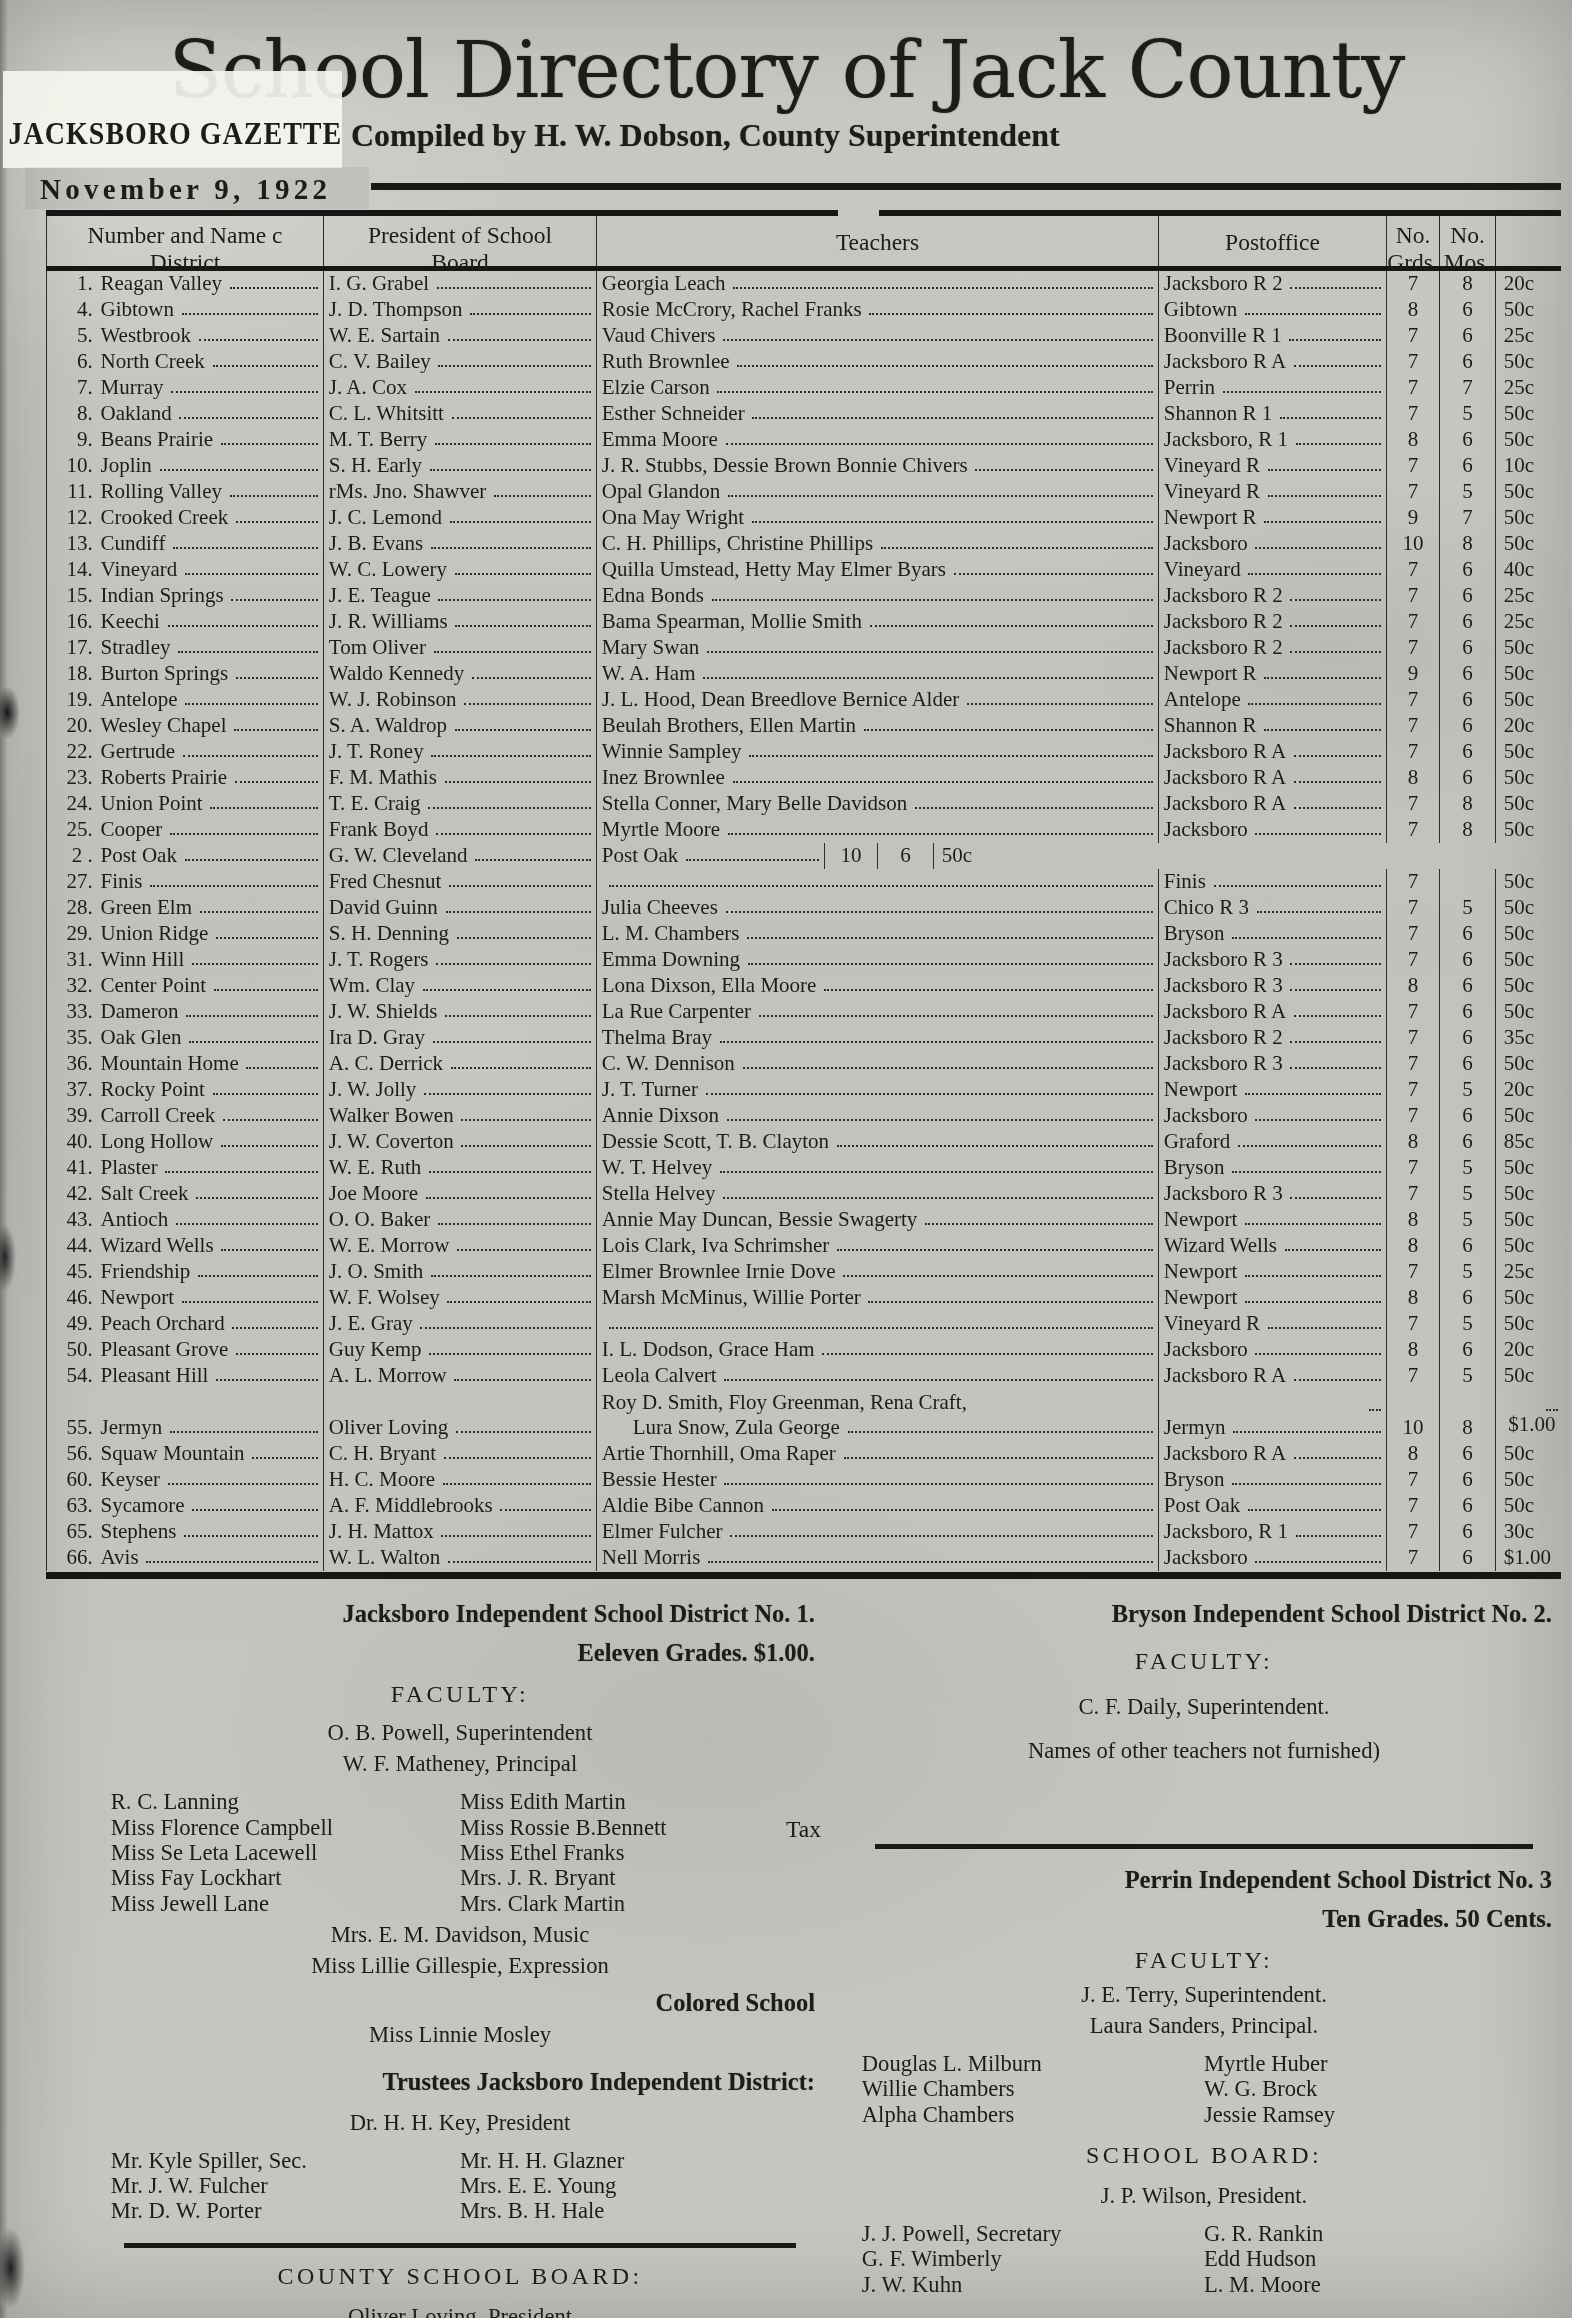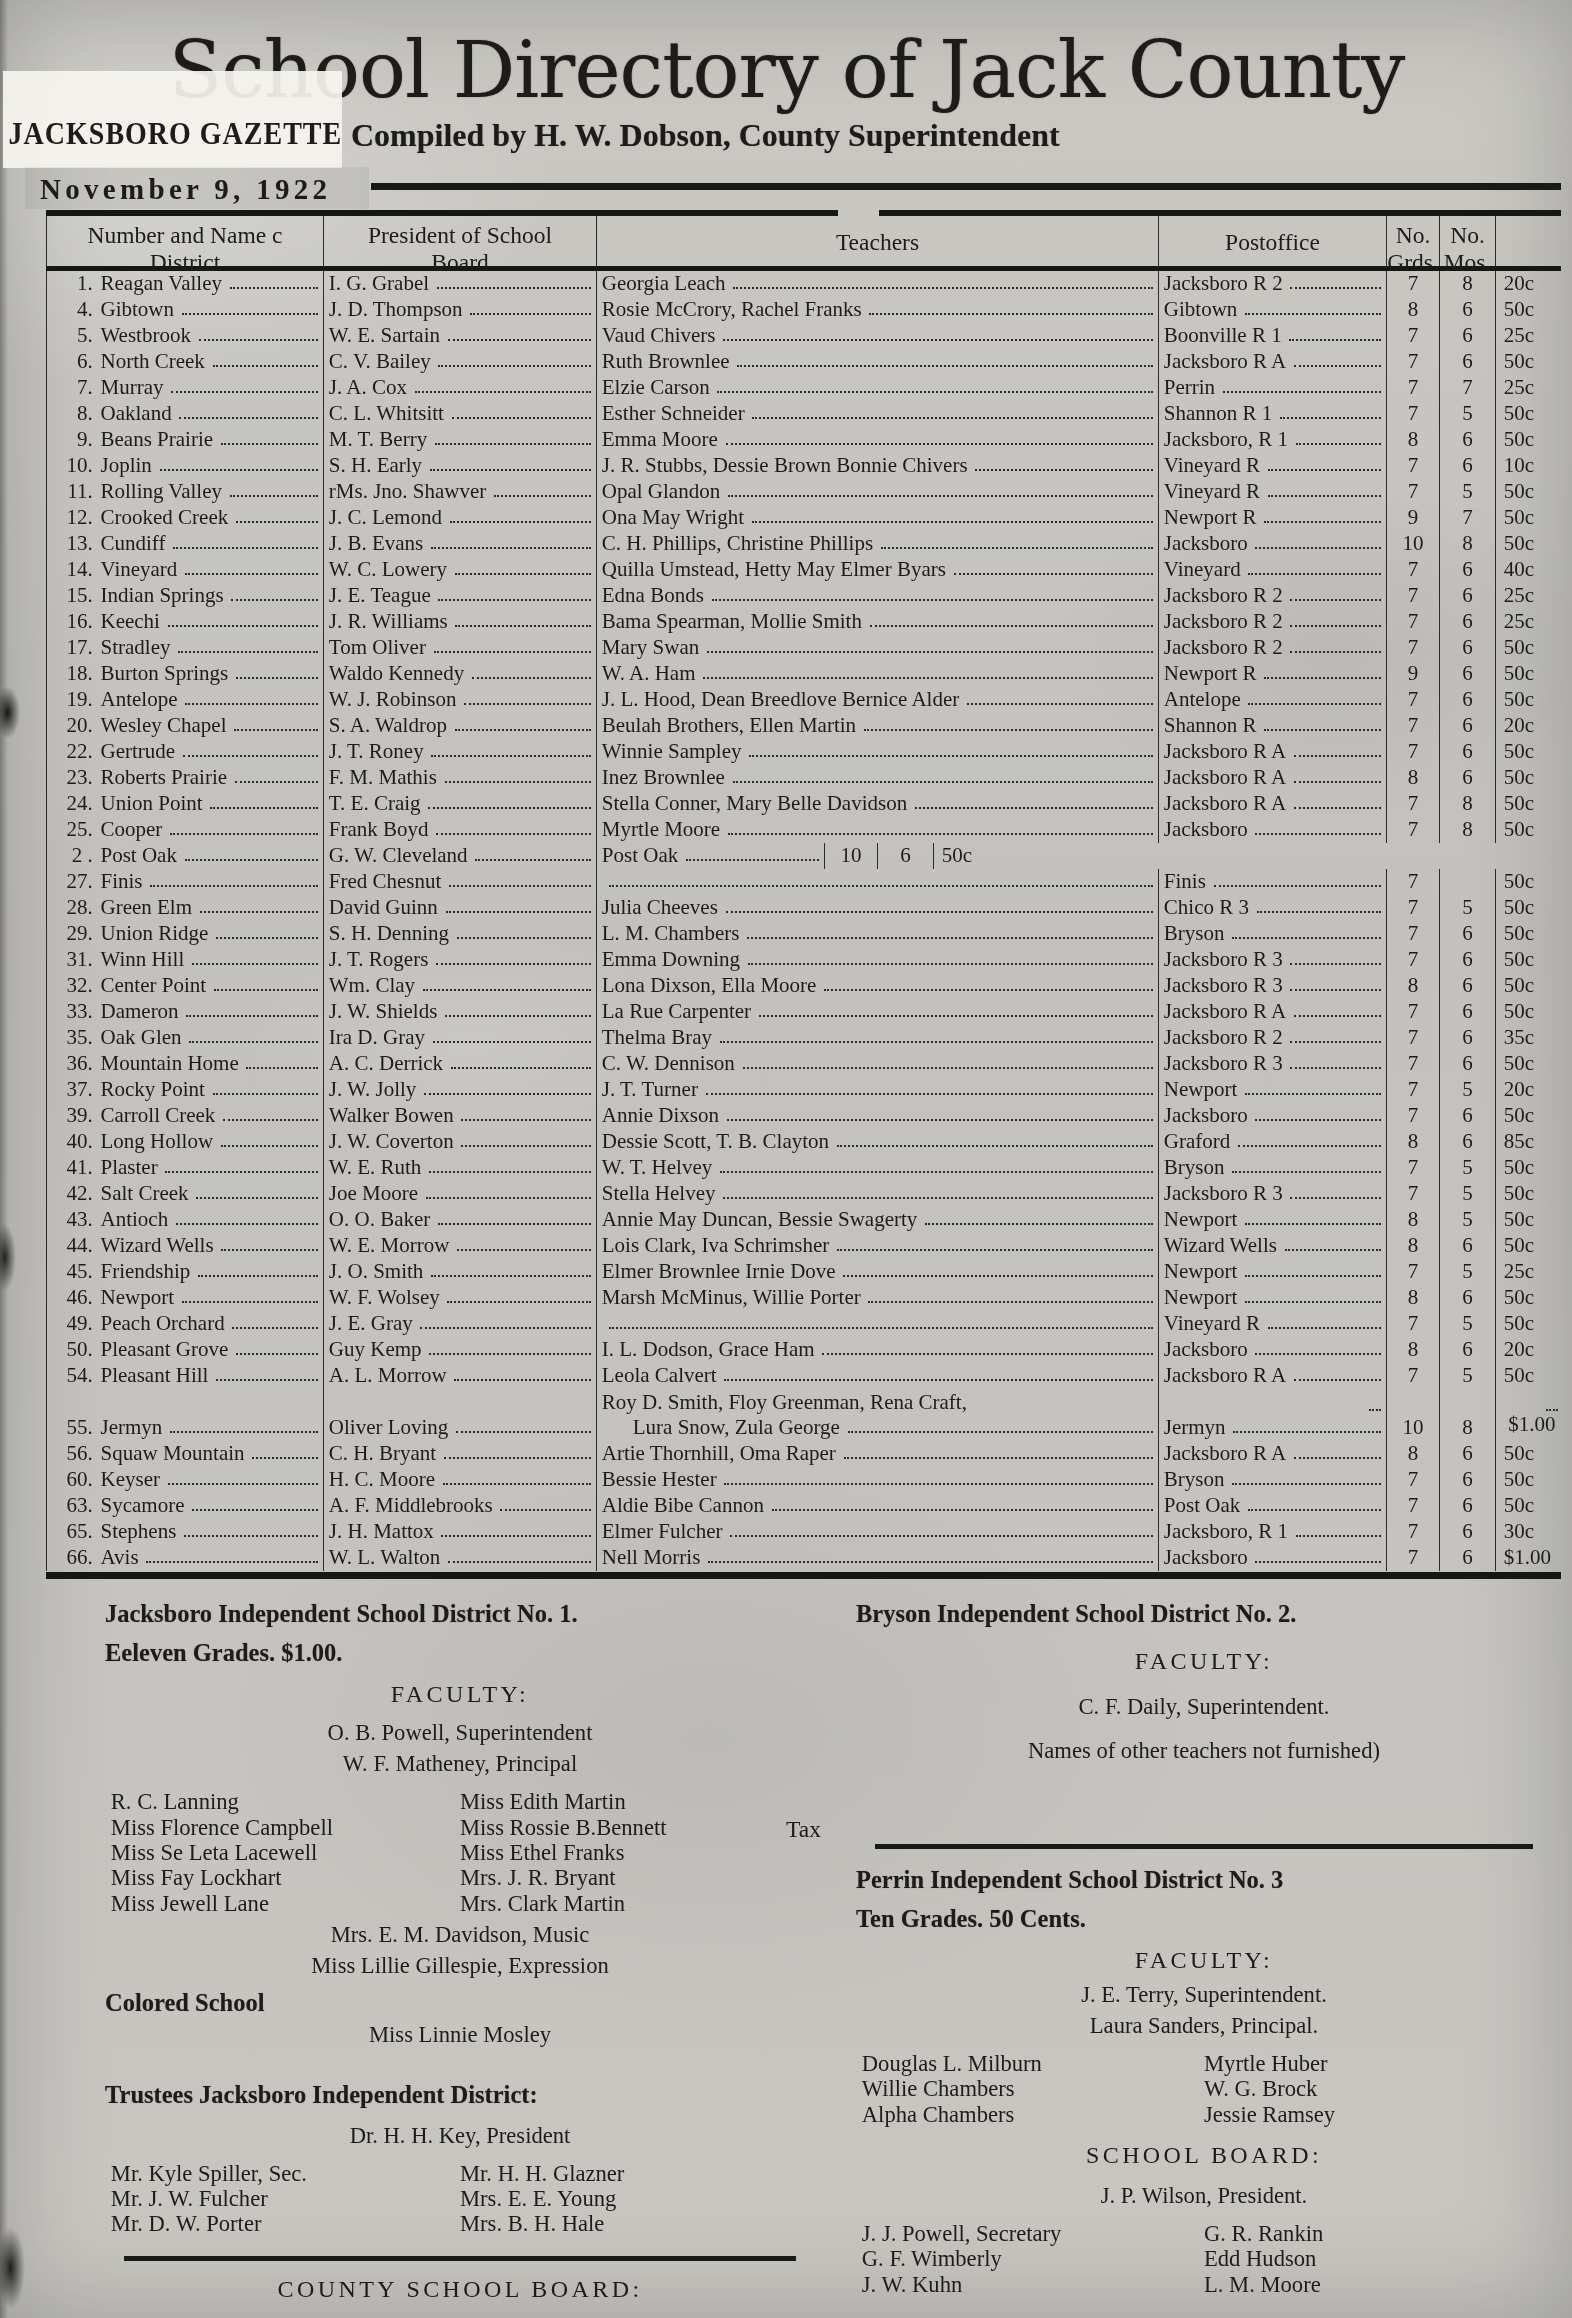--- a/index.html
+++ b/index.html
@@ -70,21 +70,21 @@
   .td.stack{flex-direction:column;align-items:stretch;justify-content:space-between;padding-top:1px;}
   .td.stack .pre{flex:none;height:19px;border-bottom:2.4px dotted #2b2b29;margin:0 1.9px 0 1.9px;}
   .td.stack .tline{height:25px;}
   .td.stack .val{text-align:center;height:25px;display:flex;align-items:flex-end;justify-content:center;padding-bottom:2.4px;}
 
   
   .bottom{position:absolute;left:0;top:1600px;width:100%;display:flex;}
   .bcol{box-sizing:border-box;}
   .bleft{width:710px;margin-left:105px;}
   .bright{width:696px;margin-left:41px;}
-  .bhead{font-weight:bold;font-size:24.5px;line-height:27px;text-align:left;margin-top:11.5px;
+  .bhead{font-weight:bold;font-size:24.5px;line-height:27px;text-align:right;margin-top:11.5px;
     text-shadow:0 0 1px rgba(25,25,25,.35);}
   .bhead.first{margin-top:0;}
   .bcaps{font-size:24px;text-align:center;letter-spacing:3.4px;margin-top:15.4px;}
   .bline{font-size:22.6px;line-height:25px;text-align:center;margin-top:5.8px;}
   .pairs{margin-top:13px;}
   .pair-row{display:flex;font-size:22.6px;line-height:25.4px;}
   .pair-row span:first-child{width:50%;box-sizing:border-box;padding-left:5.8px;white-space:nowrap;}
   .pair-row span:last-child{flex:1;white-space:nowrap;}
   .bdivider{height:4.8px;background:#191918;margin:19px 19px 0 19px;}
   .roomy .bhead{margin-top:0;}
@@ -1256,21 +1256,21 @@
           </div>
           <div class="pair-row">
             <span>Miss Jewell Lane</span>
             <span>Mrs. Clark Martin</span>
           </div>
         </div>
       <div class="bline">Mrs. E. M. Davidson, Music</div>
       <div class="bline">Miss Lillie Gillespie, Expression</div>
       <div class="bhead">Colored School</div>
       <div class="bline">Miss Linnie Mosley</div>
-      <div class="bhead" style="margin-top:34px;">Trustees Jacksboro Independent District:</div>
+      <div class="bhead" style="margin-top:21px;">Trustees Jacksboro Independent District:</div>
       <div class="bline" style="margin-top:14.4px;">Dr. H. H. Key, President</div>
       <div class="pairs">
           <div class="pair-row">
             <span>Mr. Kyle Spiller, Sec.</span>
             <span>Mr. H. H. Glazner</span>
           </div>
           <div class="pair-row">
             <span>Mr. J. W. Fulcher</span>
             <span>Mrs. E. E. Young</span>
           </div>

